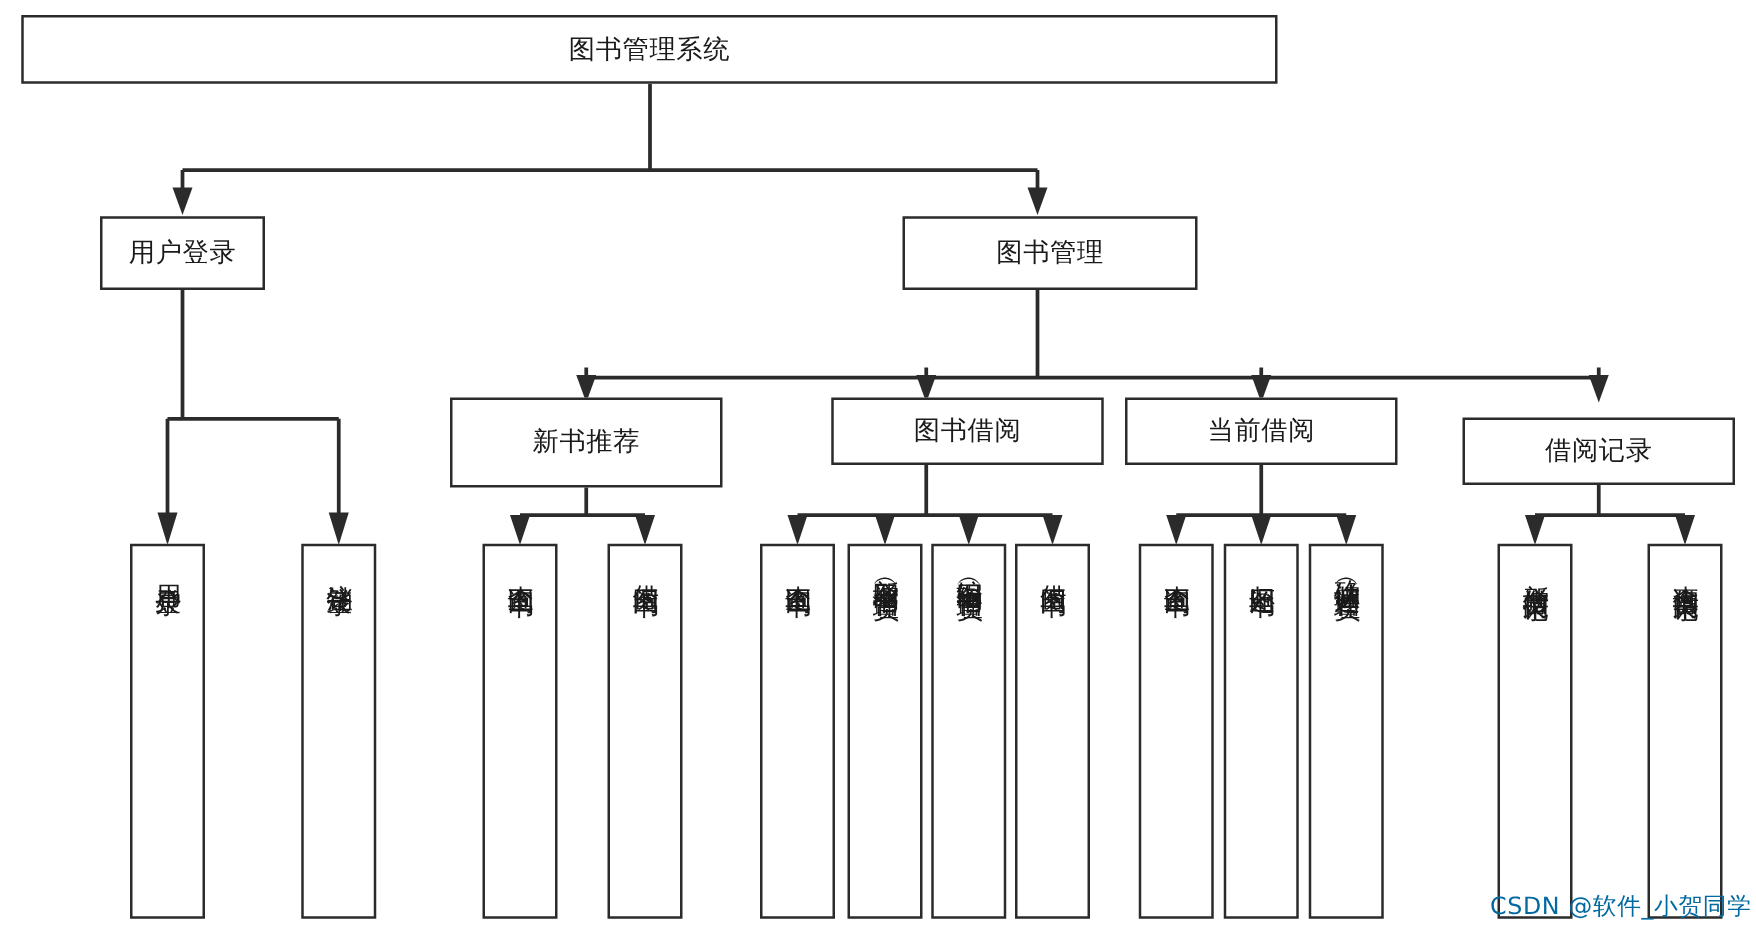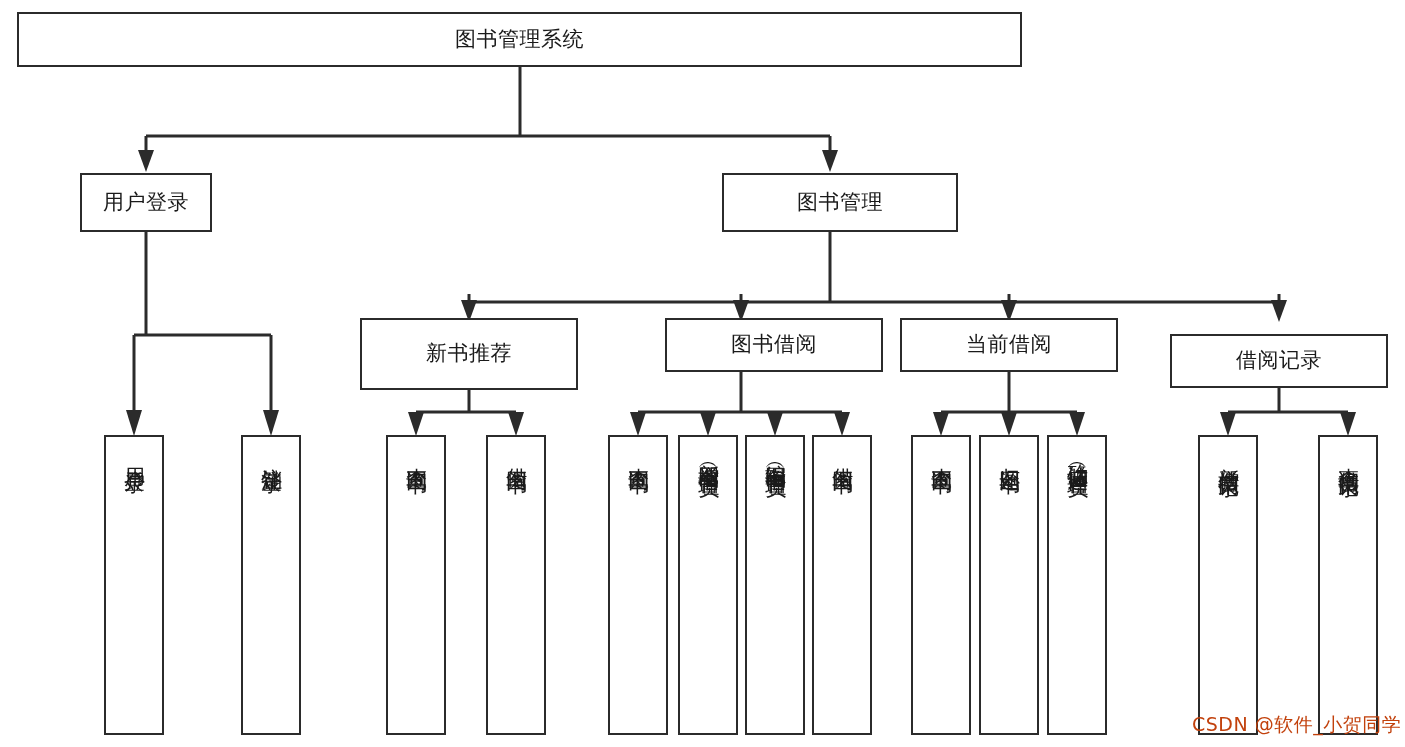--- a/index.html
+++ b/index.html
@@ -53,21 +53,21 @@
     padding-top: 14px;
   }
   .leaf-box.pad-top-small {
     padding-top: 10px;
   }
   .watermark {
     position: absolute;
     left: 1192px;
     top: 712px;
     font-size: 19px;
-    color: #c2410c;
+    color: #0369a1;
     white-space: nowrap;
     letter-spacing: 0.5px;
   }
   svg.connectors {
     position: absolute;
     top: 0;
     left: 0;
     width: 1405px;
     height: 747px;
     pointer-events: none;

